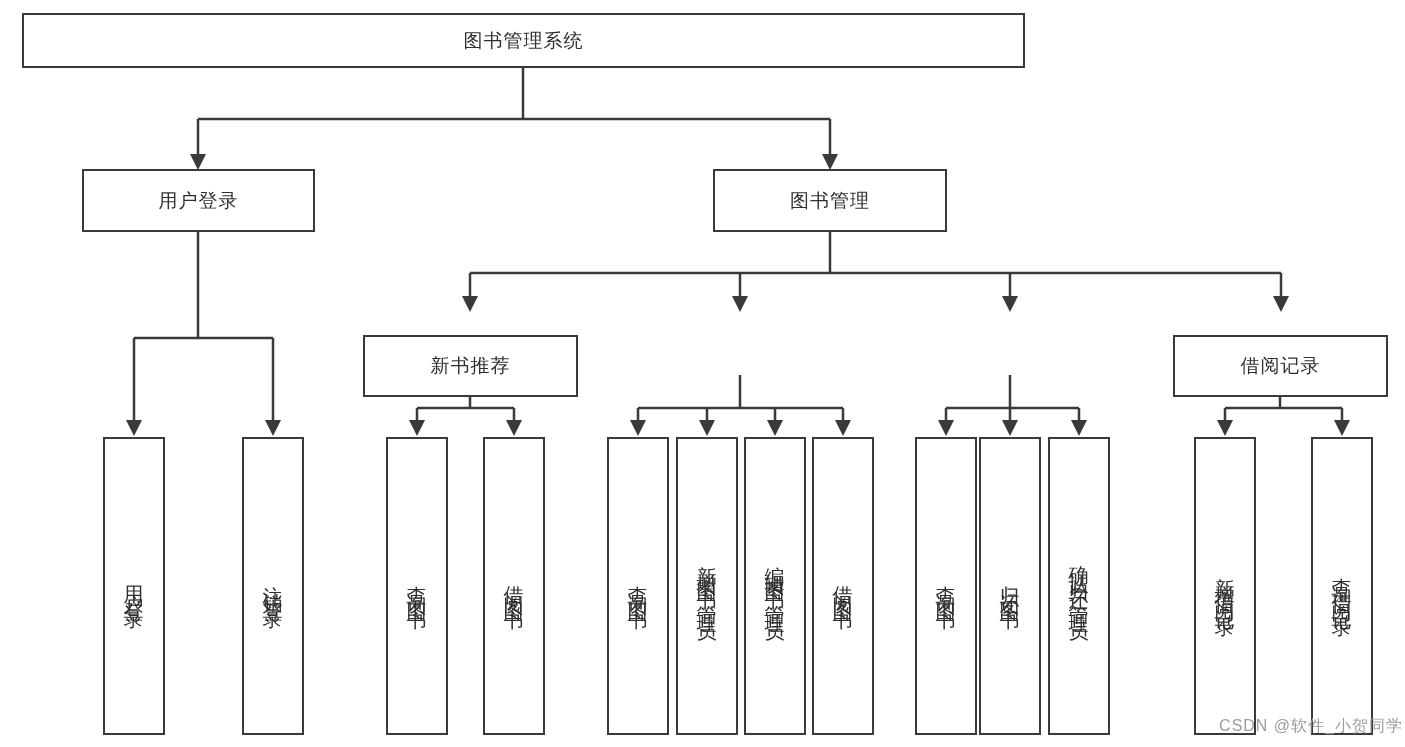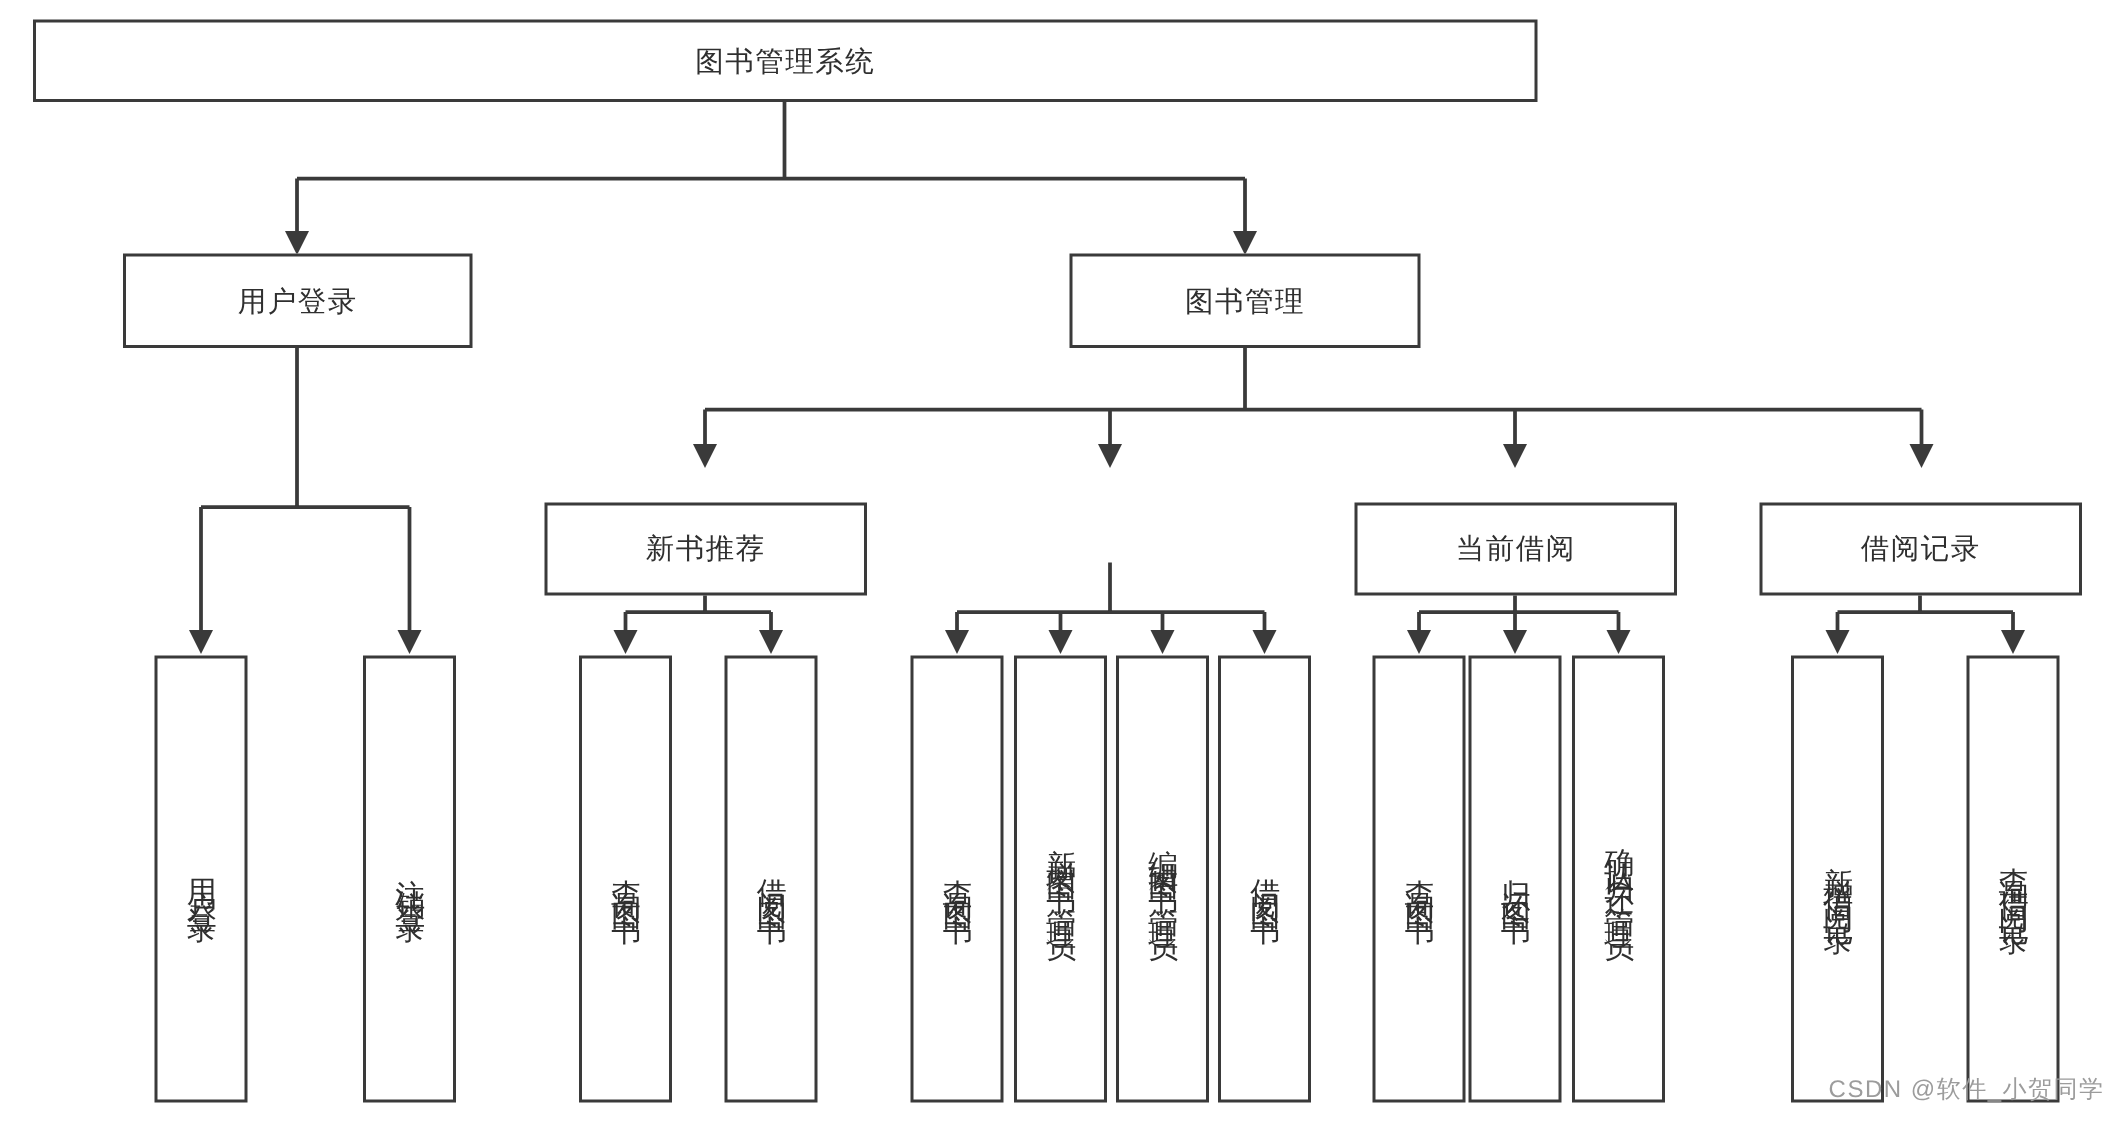--- a/index.html
+++ b/index.html
@@ -115,23 +115,20 @@
   <div class="node h n-login">
     <span>用户登录</span>
   </div>
   <div class="node h n-mgmt">
     <span>图书管理</span>
   </div>
 
   <div class="node h n-l3 n-recommend">
     <span>新书推荐</span>
   </div>
-  <div class="node h n-l3 n-current">
-    <span>当前借阅</span>
-  </div>
   <div class="node h n-l3 n-records">
     <span>借阅记录</span>
   </div>
 
   <div class="node v leaf lf1a">
     <span>用户登录</span>
   </div>
   <div class="node v leaf lf1b">
     <span>注销登录</span>
   </div>

